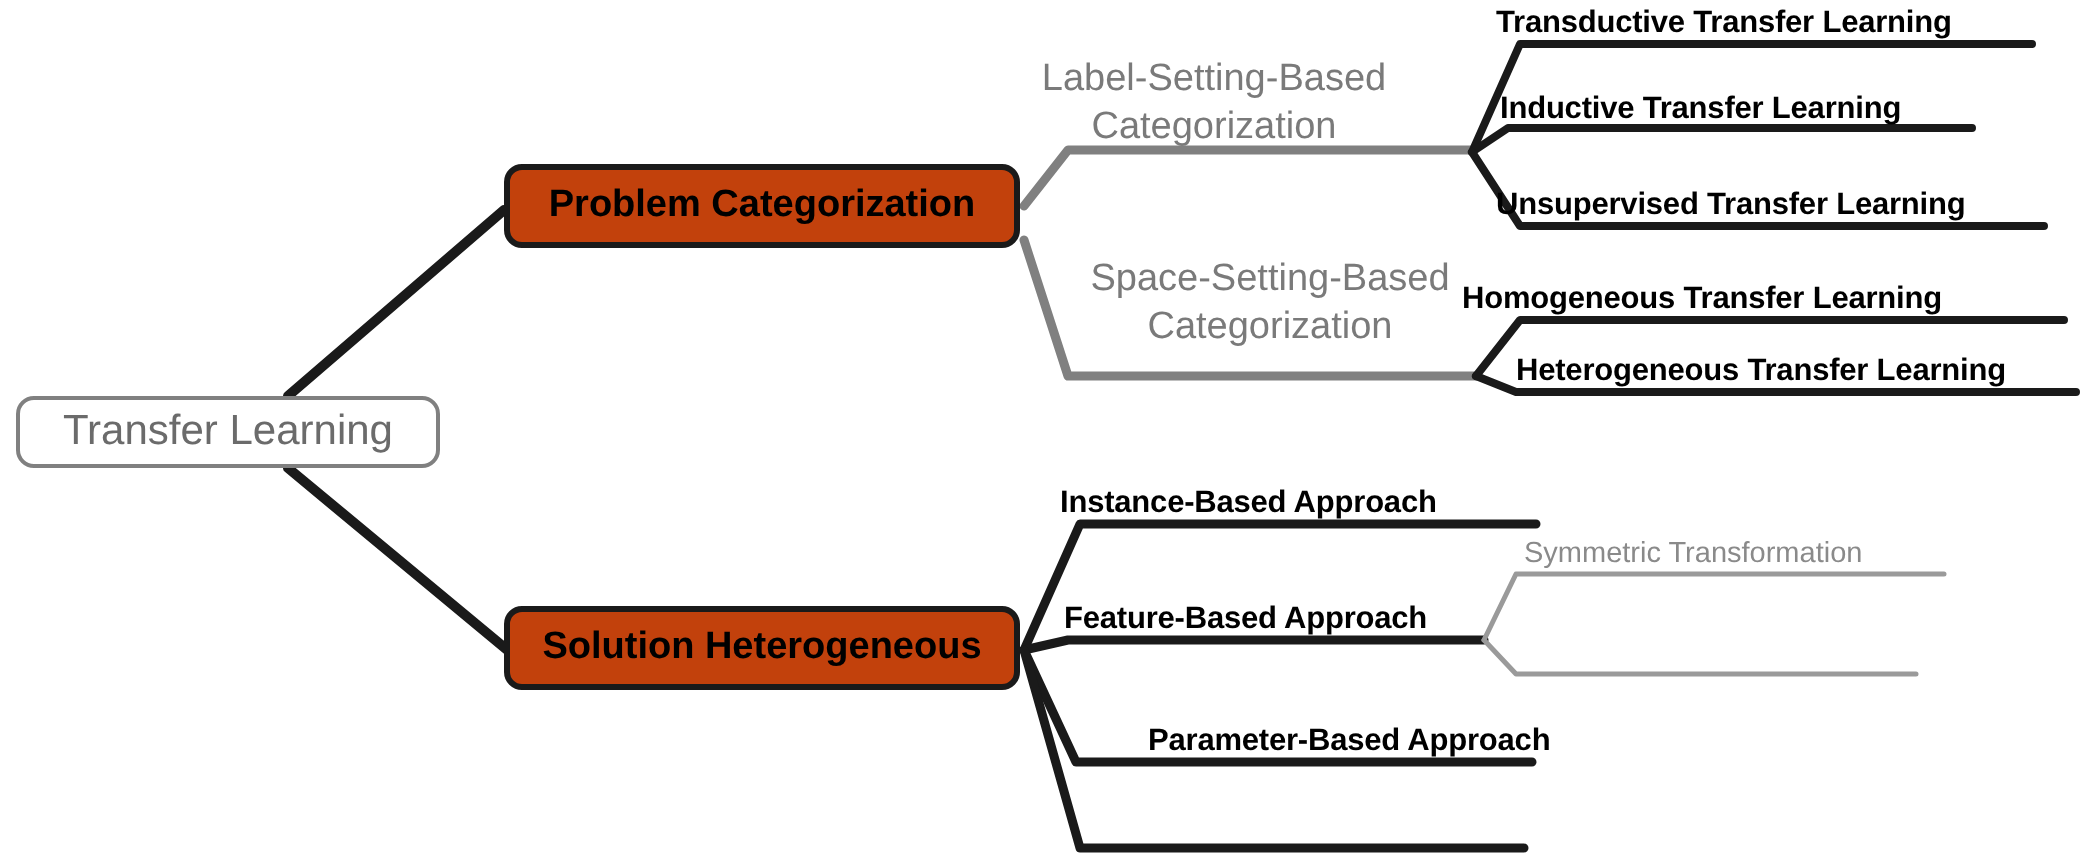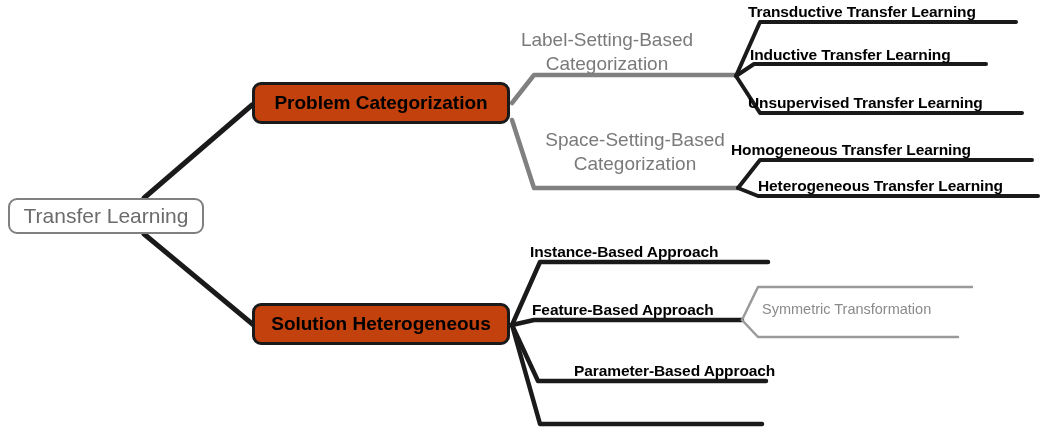--- a/index.html
+++ b/index.html
@@ -25,21 +25,21 @@
     height: 428px;
   }
   .node {
     position: absolute;
     white-space: nowrap;
   }
   
   .root-node {
     left: 8px;
     top: 198px;
-    width: 196px;
+    width: 212px;
     height: 36px;
     box-sizing: border-box;
     border: 2.5px solid #808080;
     border-radius: 9px;
     background: #ffffff;
     color: #6b6b6b;
     font-size: 21px;
     font-weight: normal;
     line-height: 31px;
     text-align: center;
@@ -83,21 +83,20 @@
     color: #000000;
     font-size: 15.5px;
     font-weight: bold;
     letter-spacing: -0.1px;
   }
   
   .leaf-gray {
     color: #8a8a8a;
     font-size: 14.5px;
     font-weight: normal;
-    margin-top: 32px;
   }
 </style>
 </head>
 <body>
 
 <div id="mindmap">
 
   <svg id="edges" viewBox="0 0 1042 428" xmlns="http://www.w3.org/2000/svg">
 
     <path d="M 144 198 L 252 105" stroke="#1a1a1a" stroke-width="5" fill="none" stroke-linecap="round"></path>

